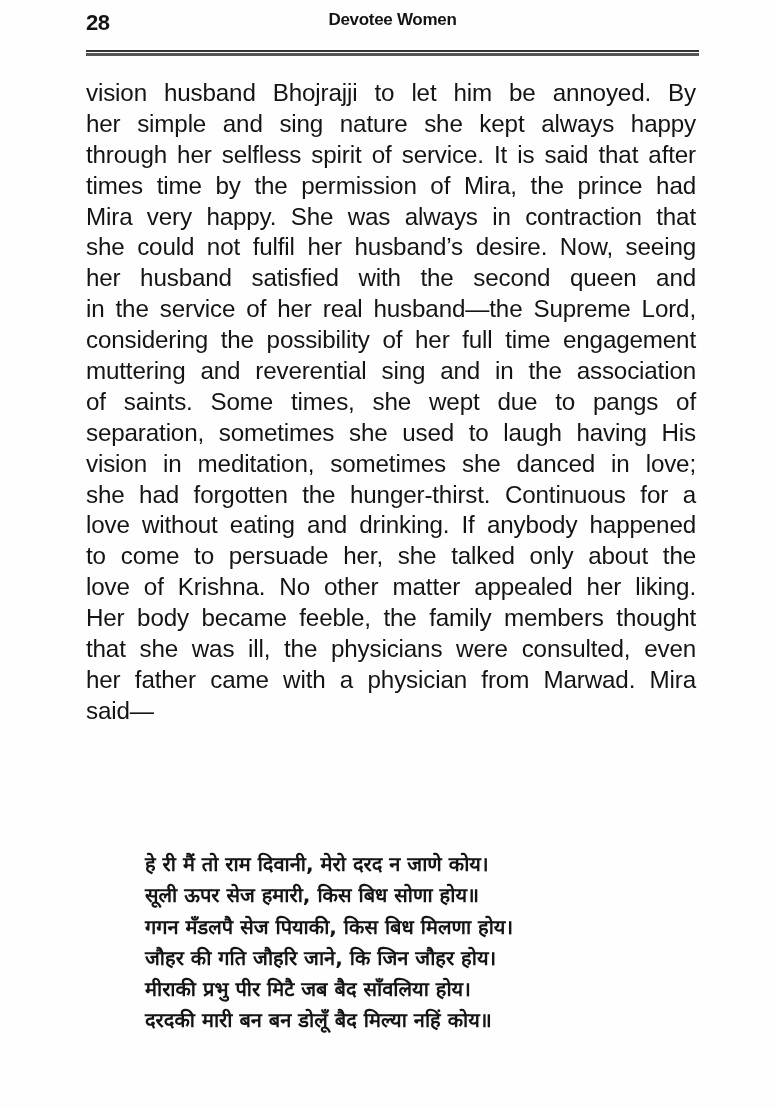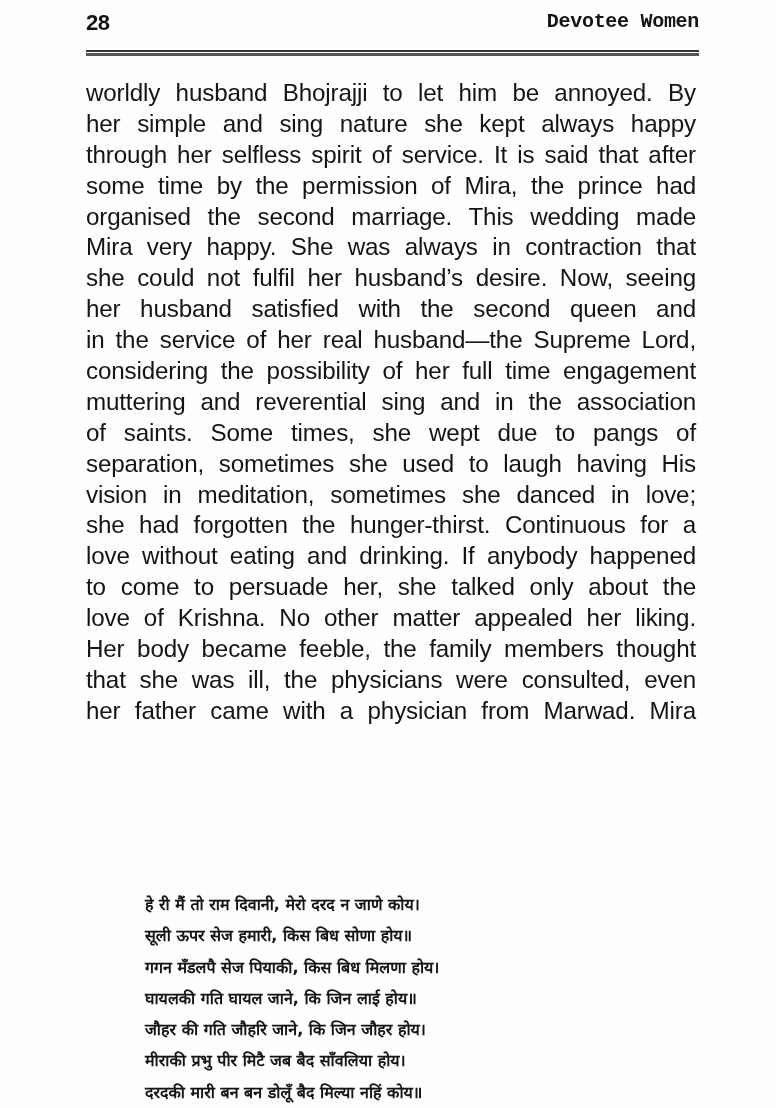--- a/index.html
+++ b/index.html
@@ -1,74 +1,73 @@
 <!DOCTYPE html>
 <html><head>
 <meta charset="utf-8">
 <style>
   html, body { margin: 0; padding: 0; background: #ffffff; }
   body { width: 780px; height: 1108px; position: relative; overflow: hidden; color: #141414; }
   .page { position: absolute; left: 0; top: 0; width: 776px; height: 1108px; background: #fefefe; }
   .header { position: absolute; left: 86px; top: 10px; width: 613px; height: 30px; }
   .page-num { position: absolute; left: 0; top: 0; font-family: "Liberation Sans", sans-serif; font-weight: bold; font-size: 22px; letter-spacing: -0.5px; }
-  .running-title { position: absolute; left: 0; right: 0; top: 0; text-align: right; font-family: Liberation Mono, monospace; font-weight: bold; font-size: 20px; letter-spacing: -0.3px; }
+  .running-title { position: absolute; left: 0; right: 0; top: 0; text-align: center; font-family: Liberation Sans, sans-serif; font-weight: bold; font-size: 17px; letter-spacing: -0.3px; }
   .rule { position: absolute; left: 86px; top: 50px; width: 613px; height: 7px; }
   .rule .l1 { position: absolute; left: 0; right: 0; top: 0; height: 2px; background: #333; }
   .rule .l2 { position: absolute; left: 0; right: 0; top: 3px; height: 3px; background: #555; }
   .body-text { position: absolute; left: 86px; top: 78px; width: 610px; font-family: "Liberation Sans", sans-serif; font-size: 24.2px; line-height: 30.9px; letter-spacing: -0.15px; }
   .line { display: block; white-space: nowrap; text-align: justify; text-align-last: justify; height: 30.9px; }
   .line.last { text-align-last: left; }
   .line.indent { padding-left: 38px; }
-  .verse { position: absolute; left: 145px; top: 849px; width: 520px; font-family: "DejaVu Sans", sans-serif; font-weight: bold; font-size: 16px; line-height: 31.3px; margin-top: 40px; }
+  .verse { position: absolute; left: 145px; top: 849px; width: 520px; font-family: "DejaVu Sans", sans-serif; font-weight: bold; font-size: 20px; line-height: 31.3px; }
   .verse-line { display: block; white-space: nowrap; height: 31.3px; }
 </style>
 </head>
 <body>
 
 <div class="page">
 
   <div class="header">
     <span class="page-num">28</span>
     <div class="running-title">Devotee Women</div>
   </div>
 
   <div class="rule">
     <div class="l1"></div>
     <div class="l2"></div>
   </div>
 
   <div class="body-text">
 
-    <span class="line">worldly husband Bhojrajji to let him be annoyed. By</span>
+    <span class="line">vision husband Bhojrajji to let him be annoyed. By</span>
     <span class="line">her simple and sing nature she kept always happy</span>
     <span class="line">through her selfless spirit of service. It is said that after</span>
-    <span class="line">some time by the permission of Mira, the prince had</span>
-    <span class="line">organised the second marriage. This wedding made</span>
+    <span class="line">times time by the permission of Mira, the prince had</span>
     <span class="line">Mira very happy. She was always in contraction that</span>
     <span class="line">she could not fulfil her husband’s desire. Now, seeing</span>
     <span class="line">her husband satisfied with the second queen and</span>
     <span class="line">in the service of her real husband—the Supreme Lord,</span>
     <span class="line">considering the possibility of her full time engagement</span>
 
     <span class="line">muttering and reverential sing and in the association</span>
     <span class="line">of saints. Some times, she wept due to pangs of</span>
     <span class="line">separation, sometimes she used to laugh having His</span>
     <span class="line">vision in meditation, sometimes she danced in love;</span>
     <span class="line">she had forgotten the hunger-thirst. Continuous for a</span>
     <span class="line">love without eating and drinking. If anybody happened</span>
     <span class="line">to come to persuade her, she talked only about the</span>
     <span class="line">love of Krishna. No other matter appealed her liking.</span>
     <span class="line">Her body became feeble, the family members thought</span>
     <span class="line">that she was ill, the physicians were consulted, even</span>
     <span class="line">her father came with a physician from Marwad. Mira</span>
+    <span class="line last">said—</span>
   </div>
 
   <div class="verse">
     <span class="verse-line">हे री मैं तो राम दिवानी, मेरो दरद न जाणे कोय।</span>
     <span class="verse-line">सूली ऊपर सेज हमारी, किस बिध सोणा होय॥</span>
     <span class="verse-line">गगन मँडलपै सेज पियाकी, किस बिध मिलणा होय।</span>
-    <span class="verse-line">घायलकी गति घायल जाने, कि  जिन लाई होय॥</span>
     <span class="verse-line">जौहर की गति जौहरि जाने, कि  जिन जौहर होय।</span>
     <span class="verse-line">मीराकी प्रभु पीर मिटै जब बैद साँवलिया होय।</span>
     <span class="verse-line">दरदकी मारी बन बन डोलूँ बैद मिल्या नहिं कोय॥</span>
   </div>
 
 </div>
 
 </body></html>

